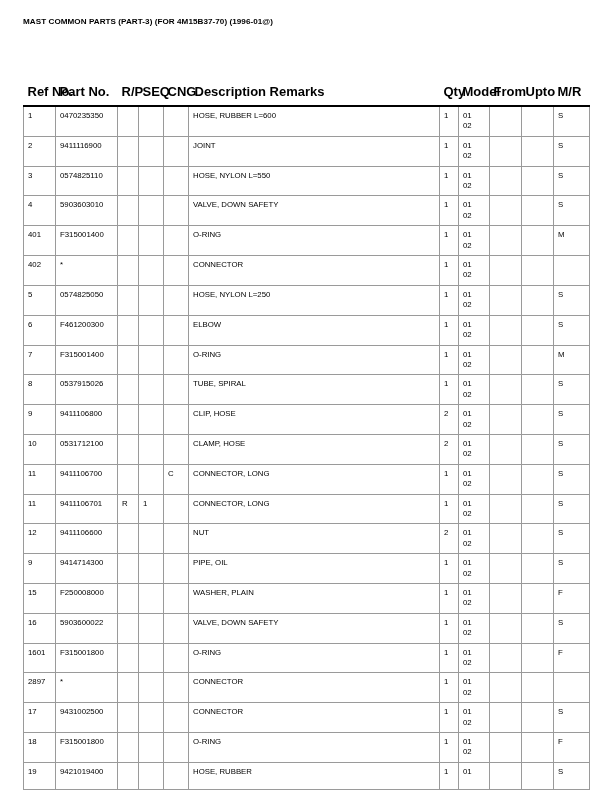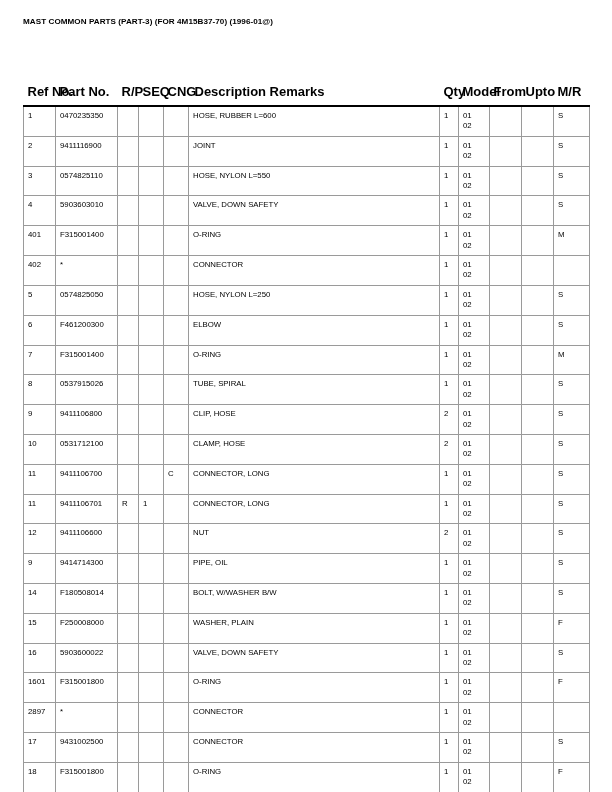--- a/index.html
+++ b/index.html
@@ -384,36 +384,20 @@
           <td>1</td>
           <td class="model-cell">
             <span>01</span>
             <span>02</span>
           </td>
           <td></td>
           <td></td>
           <td>S</td>
         </tr>
         <tr>
-          <td>14</td>
-          <td>F180508014</td>
-          <td></td>
-          <td></td>
-          <td></td>
-          <td>BOLT, W/WASHER B/W</td>
-          <td>1</td>
-          <td class="model-cell">
-            <span>01</span>
-            <span>02</span>
-          </td>
-          <td></td>
-          <td></td>
-          <td>S</td>
-        </tr>
-        <tr>
           <td>15</td>
           <td>F250008000</td>
           <td></td>
           <td></td>
           <td></td>
           <td>WASHER, PLAIN</td>
           <td>1</td>
           <td class="model-cell">
             <span>01</span>
             <span>02</span>

